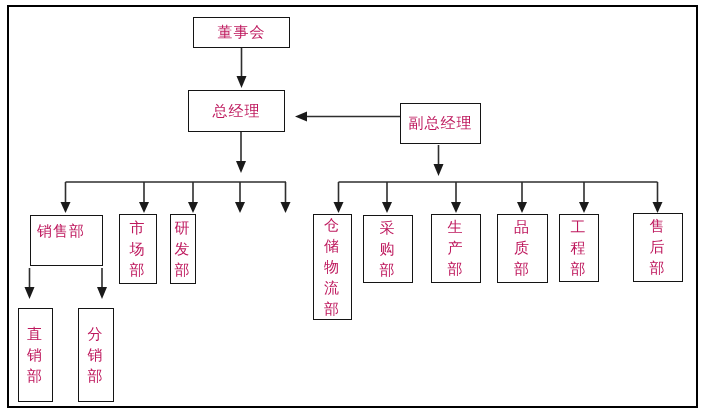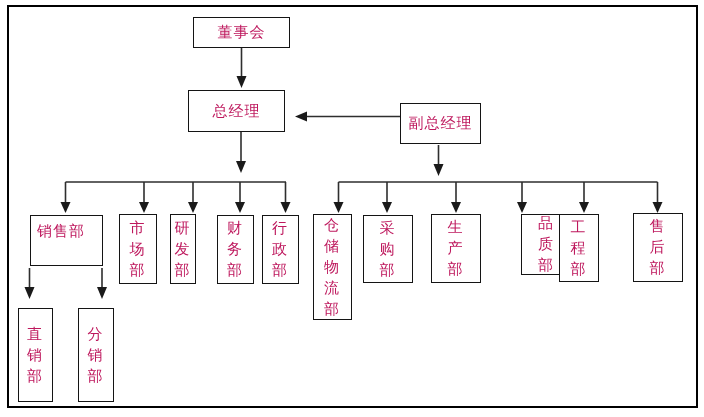--- a/index.html
+++ b/index.html
@@ -159,41 +159,35 @@
   </div>
 
   <div class="node v" style="left:119px;top:214px;width:38px;height:70px">
     <span class="vlbl">市场部</span>
   </div>
 
   <div class="node v" style="left:170px;top:214px;width:26px;height:70px">
     <span class="vlbl">研发部</span>
   </div>
 
-  <div class="node v" style="left:217px;top:215px;width:37px;height:69px">
-    <span class="vlbl">财务部</span>
-  </div>
-
-  <div class="node v" style="left:262px;top:215px;width:37px;height:69px">
-    <span class="vlbl">行政部</span>
-  </div>
+
 
   <div class="node v" style="left:313px;top:214px;width:39px;height:106px">
     <span class="vlbl">仓储物流部</span>
   </div>
 
   <div class="node v" style="left:431px;top:214px;width:50px;height:69px">
     <span class="vlbl">生产部</span>
   </div>
 
   <div class="node v" style="left:363px;top:215px;width:50px;height:68px">
     <span class="vlbl">采购部</span>
   </div>
 
-  <div class="node v" style="left:521px;top:214px;width:51px;height:61px">
+  <div class="node v" style="left:497px;top:214px;width:51px;height:69px">
     <span class="vlbl">品质部</span>
   </div>
 
   <div class="node v" style="left:559px;top:214px;width:40px;height:68px">
     <span class="vlbl">工程部</span>
   </div>
 
   <div class="node v" style="left:633px;top:213px;width:50px;height:69px">
     <span class="vlbl">售后部</span>
   </div>

